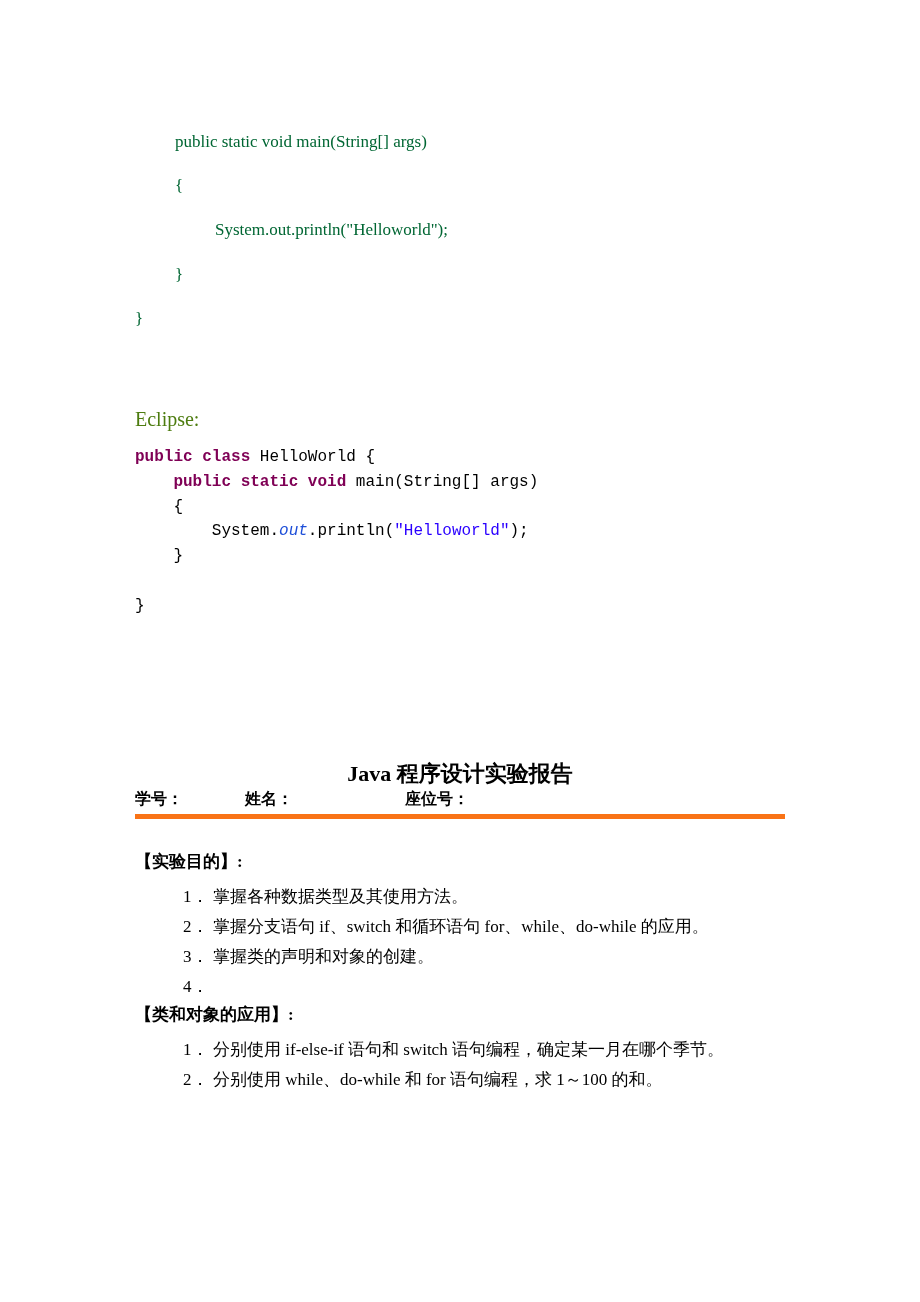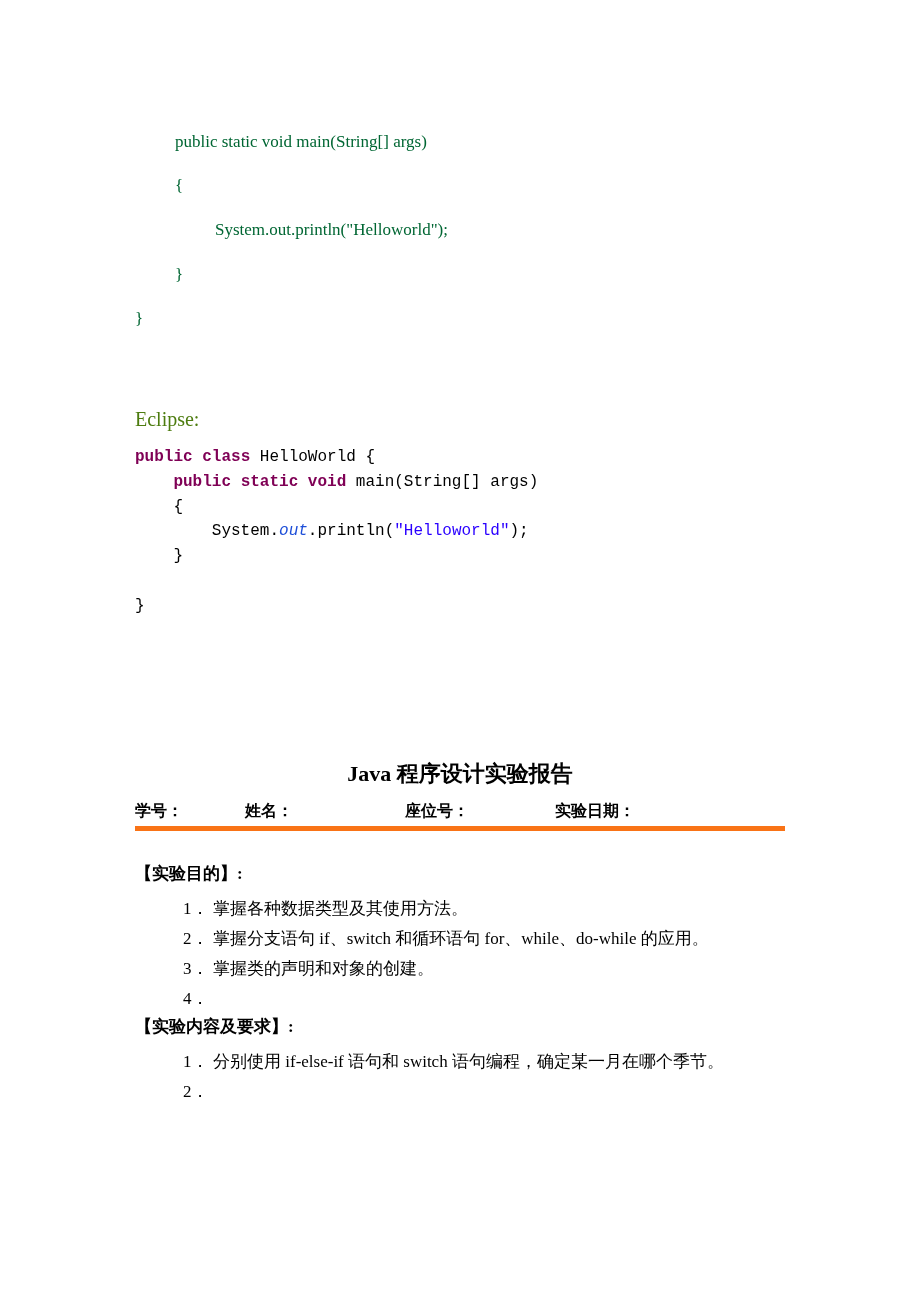--- a/index.html
+++ b/index.html
@@ -42,21 +42,20 @@
   }
   .kw { color: #7f0055; font-weight: bold; }
   .str { color: #2a00ff; }
   .ital { font-style: italic; color: #1d4ed8; }
   .report-title {
     text-align: center;
     font-family: SimSun, "宋体", serif;
     font-size: 22px;
     font-weight: bold;
     margin-top: 140px;
-    margin-bottom: 12px;
   }
   .report-title .java {
     font-family: "Times New Roman", serif;
   }
   .header-row {
     font-family: SimSun, "宋体", serif;
     font-size: 16px;
     font-weight: bold;
     display: flex;
     padding-bottom: 4px;
@@ -120,35 +119,34 @@
 <span>}</span></div>
 
   <div class="report-title">
     <span class="java">Java </span><span>程序设计实验报告</span>
   </div>
 
   <div class="header-row">
     <div class="hc-xuehao">学号：</div>
     <div class="hc-name">姓名：</div>
     <div class="hc-seat">座位号：</div>
-    <div class="hc-date">实验日期：</div>
   </div>
 
 
   <div class="section">
     <span class="section-label">【实验目的】:</span>
     <ul class="ol">
       <li><span class="num">1．</span><span>掌握各种数据类型及其使用方法。</span></li>
       <li><span class="num">2．</span><span>掌握分支语句 if、switch 和循环语句 for、while、do-while 的应用。</span></li>
       <li><span class="num">3．</span><span>掌握类的声明和对象的创建。</span></li>
       <li><span class="num">4．</span></li>
     </ul>
   </div>
 
   <div class="section">
-    <span class="section-label">【实验内容及要求】:</span>
+    <span class="section-label">【类和对象的应用】:</span>
     <ul class="ol">
       <li><span class="num">1．</span><span>分别使用 if-else-if 语句和 switch 语句编程，确定某一月在哪个季节。</span></li>
-      <li><span class="num">2．</span></li>
+      <li><span class="num">2．</span><span>分别使用 while、do-while 和 for 语句编程，求 1～100 的和。</span></li>
     </ul>
   </div>
 
 </div>
 
 </body></html>

